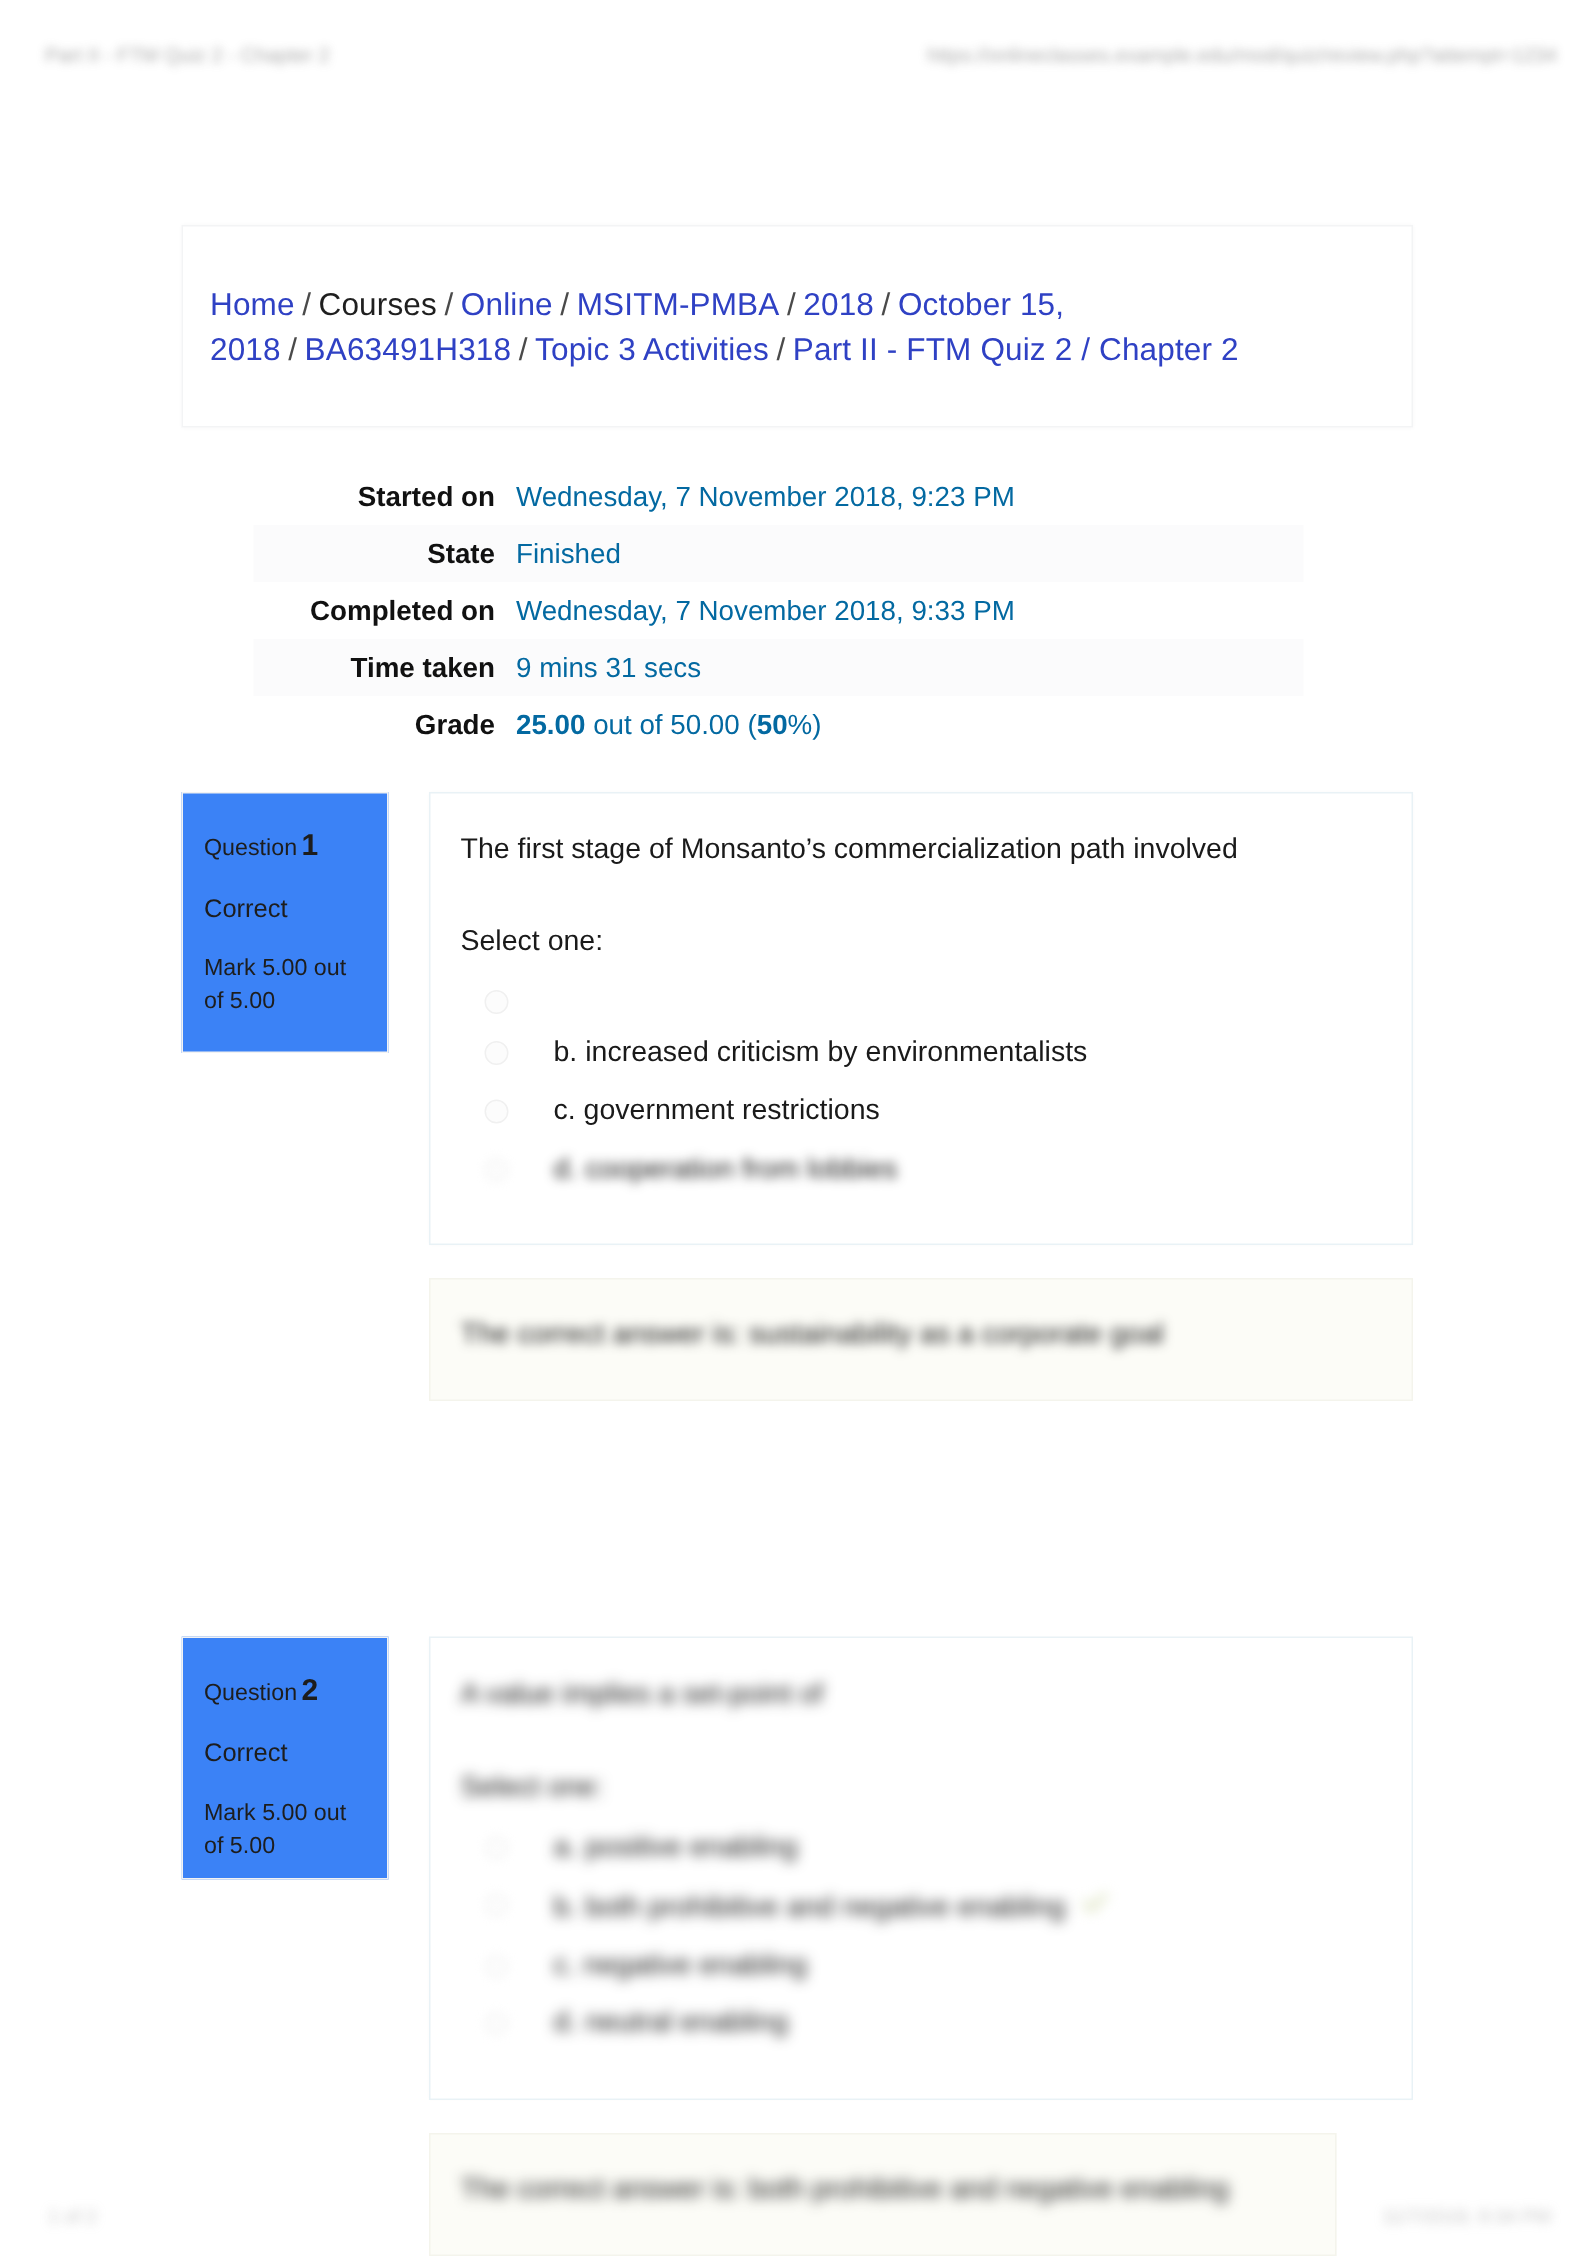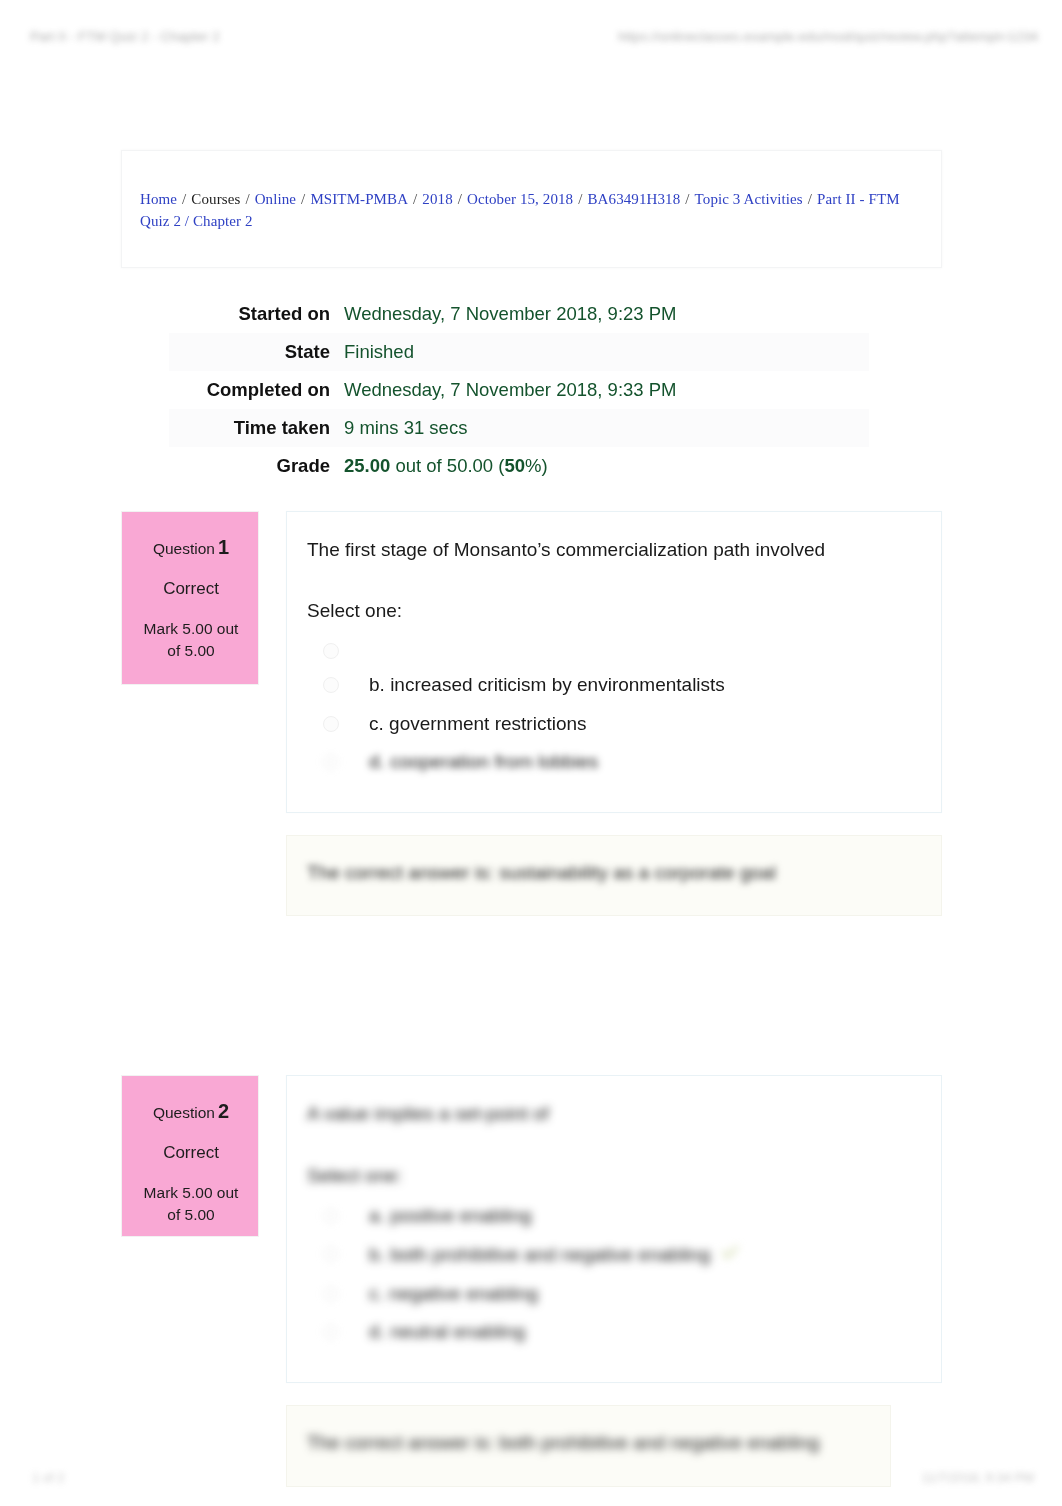--- a/index.html
+++ b/index.html
@@ -46,25 +46,24 @@
 
   
   .crumb-card {
     background: #ffffff;
     border: 1px solid #f3f4f5;
     box-shadow: 0 0 3px rgba(0,0,0,0.035);
     padding: 38px 26px 34px 18px;
     margin-bottom: 27px;
   }
   .crumb {
-    font-size: 15px;
+    font-size: 21px;
     line-height: 1.45;
     color: #2a2a2a;
     letter-spacing: .1px;
-    font-family: Liberation Serif, serif;
   }
   .crumb a {
     color: #2f41c4;
     text-decoration: none;
   }
   .crumb .sep { color: #4a4a4a; padding: 0 5px; }
   .crumb .plain { color: #1f1f1f; }
 
   
   .summary {
@@ -79,41 +78,40 @@
     font-weight: bold;
     color: #111;
     padding: 8px 14px 8px 0;
     width: 175px;
     white-space: nowrap;
     vertical-align: top;
   }
   .summary td {
     text-align: left;
     font-size: 18.5px;
-    color: #14532d;
+    color: #0369a1;
     padding: 8px 0 8px 0;
     white-space: nowrap;
   }
   .summary td b { font-weight: bold; }
 
   
   .q-block {
     display: flex;
     align-items: flex-start;
     margin-top: 26px;
     position: relative;
   }
   .q-info {
     width: 138px;
     flex: 0 0 138px;
-    background: #f9a8d4;
+    background: #3b82f6;
     border: 1px solid #f2f2f2;
     padding: 22px 12px 22px 14px;
     align-self: flex-start;
-    text-align: center;
   }
   .q-info .label {
     font-size: 15.5px;
     color: #1d1d1d;
     margin-bottom: 19px;
     line-height: 1.3;
   }
   .q-info .label .qnum {
     font-size: 20px;
     font-weight: bold;
@@ -276,21 +274,21 @@
         </ul>
       </div>
 
       <div class="feedback">
         <span class="blur-md" style="display:inline-block">The correct answer is: sustainability as a corporate goal</span>
       </div>
     </div>
   </div>
 
   <div class="clip-bottom">
-    <div class="q-block" style="margin-top:0">
+    <div class="q-block" style="margin-top:16px">
       <div class="q-info" style="padding-bottom:10px">
         <div class="label"><span>Question</span><span class="qnum">2</span></div>
         <div class="state">Correct</div>
         <div class="mark">Mark 5.00 out of 5.00</div>
       </div>
 
       <div class="q-right">
         <div class="q-content">
           <p class="q-text blur-lg">A value implies a set-point of</p>
           <div class="select-one blur-lg">Select one:</div>

